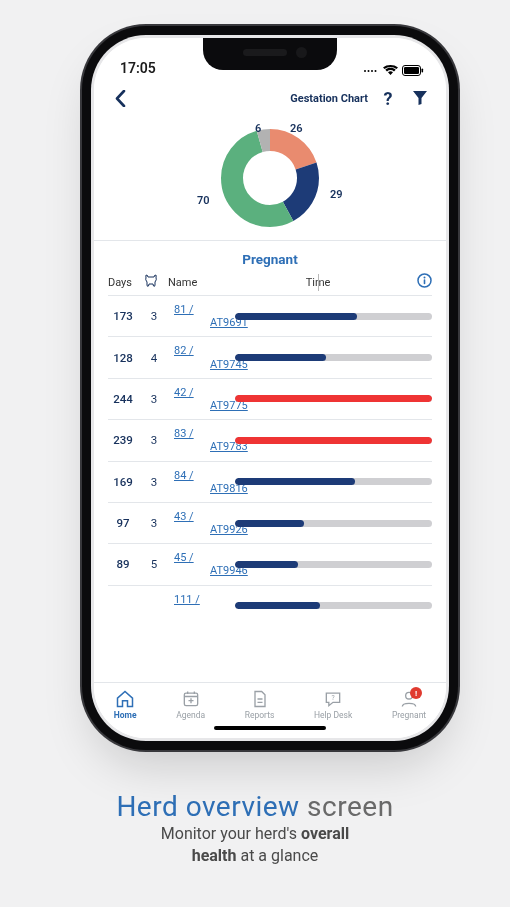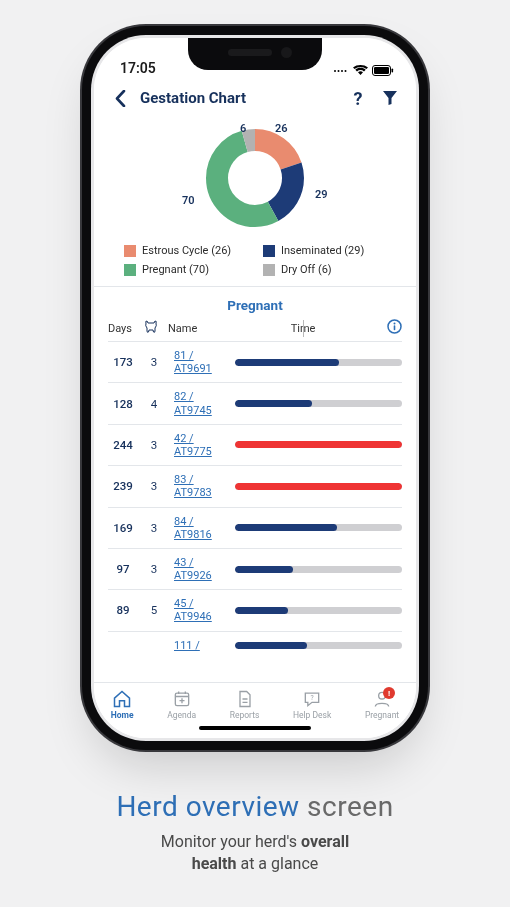--- a/index.html
+++ b/index.html
@@ -20,32 +20,31 @@
     text-align: center;
   }
   .marketing h1 {
     font-size: 28px;
     font-weight: 400;
     color: #6a6a6a;
     letter-spacing: 0.5px;
   }
   .marketing h1 .accent { color: #2e6fb6; font-weight: 400; }
   .marketing p {
-    margin-top: 8px;
     font-size: 16px;
     color: #4a4a4a;
     line-height: 1.35;
   }
   .marketing p b { font-weight: 700; }
 
   
   .phone {
     position: absolute;
     left: 94px; top: 38px;
-    width: 322px; height: 700px;
+    width: 352px; height: 700px;
     border-radius: 52px;
     background: #fdfdfd;
     box-shadow:
       0 0 0 3px #e7e7e9,
       0 0 0 12px #0b0b0d,
       0 0 0 14px #38383c,
       0 24px 50px rgba(0,0,0,0.18);
   }
   .notch {
     position: absolute;
@@ -108,22 +107,22 @@
   
   .app-header {
     height: 40px;
     display: flex;
     align-items: center;
     padding: 0 14px;
     gap: 8px;
   }
   .app-header .title {
     flex: 1;
-    text-align: left;
-    font-size: 15px;
+    text-align: right;
+    font-size: 11px;
     font-weight: 700;
     color: #17315c;
   }
   .icon-btn {
     width: 24px; height: 24px;
     display: flex; align-items: center; justify-content: center;
     color: #17315c;
     font-weight: 700;
   }
 
@@ -188,21 +187,21 @@
     display: flex;
     align-items: center;
     border-top: 1px solid #e3e6ea;
     padding: 7px 0;
     gap: 7px;
     font-size: 11.5px;
   }
   .row .col-days { color: #17315c; font-weight: 500; text-align: center; }
   .row .col-cow  { color: #17315c; text-align: center; }
   .row .col-name { color: #2e6fb6; font-size: 11px; line-height: 1.2; text-decoration: underline; }
-  .row .col-name .sub { color: #2e6fb6; }
+  .row .col-name .sub { color: #2e6fb6; margin-left: 36px; }
   .bar-track {
     flex: 1;
     height: 7px;
     border-radius: 4px;
     background: #cfcfd2;
     position: relative;
     overflow: hidden;
   }
   .bar-fill {
     position: absolute;
@@ -305,38 +304,20 @@
           <circle r="38" fill="none" stroke="#b2b2b2" stroke-width="22" stroke-dasharray="10.9 238.76" stroke-dashoffset="-227.9" transform="rotate(-90)"></circle>
           <circle r="11" fill="#fff"></circle>
         </g>
         <text class="donut-label" x="105" y="10">26</text>
         <text class="donut-label" x="70" y="10">6</text>
         <text class="donut-label" x="145" y="76">29</text>
         <text class="donut-label" x="12" y="82">70</text>
       </svg>
     </div>
 
-    <div class="legend">
-      <div class="legend-item">
-        <span class="swatch" style="background:#e98b6f"></span>
-        <span>Estrous Cycle (26)</span>
-      </div>
-      <div class="legend-item">
-        <span class="swatch" style="background:#1d3b77"></span>
-        <span>Inseminated (29)</span>
-      </div>
-      <div class="legend-item">
-        <span class="swatch" style="background:#5bb07e"></span>
-        <span>Pregnant (70)</span>
-      </div>
-      <div class="legend-item">
-        <span class="swatch" style="background:#b2b2b2"></span>
-        <span>Dry Off (6)</span>
-      </div>
-    </div>
 
     <div class="section-title">Pregnant</div>
     <div class="table-head">
       <div class="col-days">Days</div>
       <div class="col-cow">
         <svg width="14" height="14" viewBox="0 0 14 14">
           <path d="M2 3 Q1 1 3 1 L4 3 H10 L11 1 Q13 1 12 3 Q13 6 11 8 L11 11 Q11 13 9.5 12 L9 10 H5 L4.5 12 Q3 13 3 11 L3 8 Q1 6 2 3 Z" fill="none" stroke="#17315c" stroke-width="1"></path>
         </svg>
       </div>
       <div class="col-name">Name</div>

